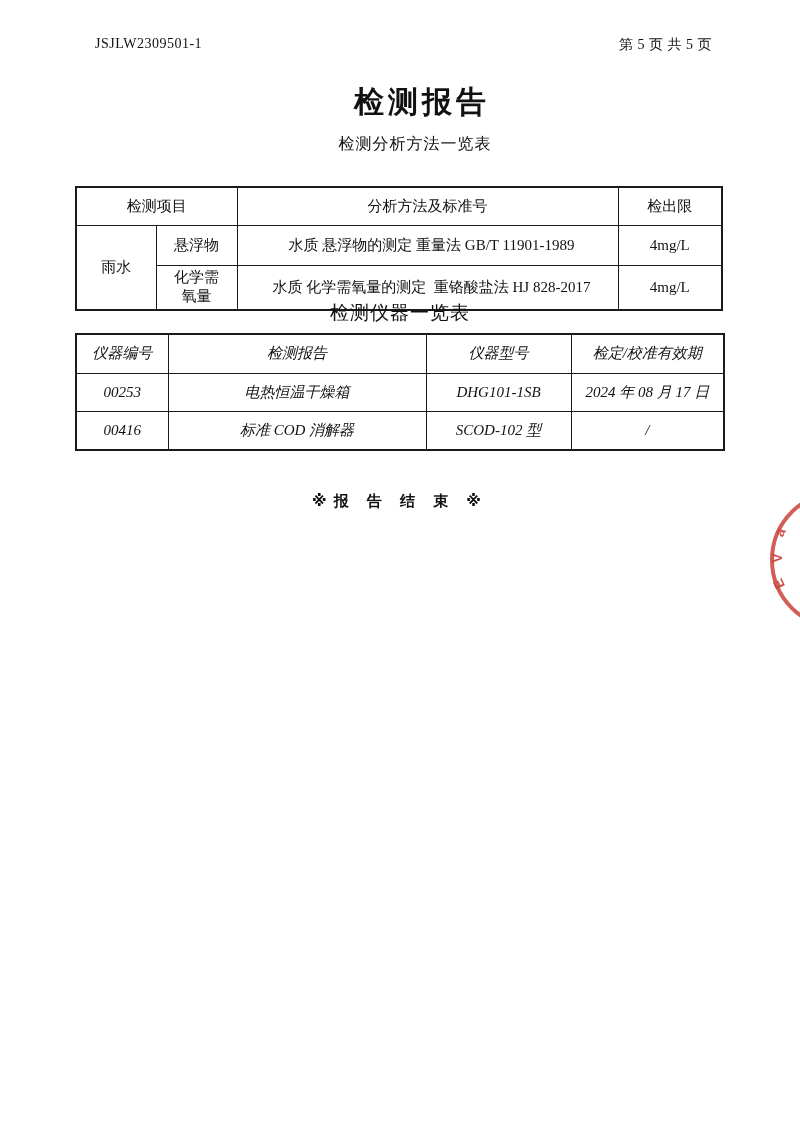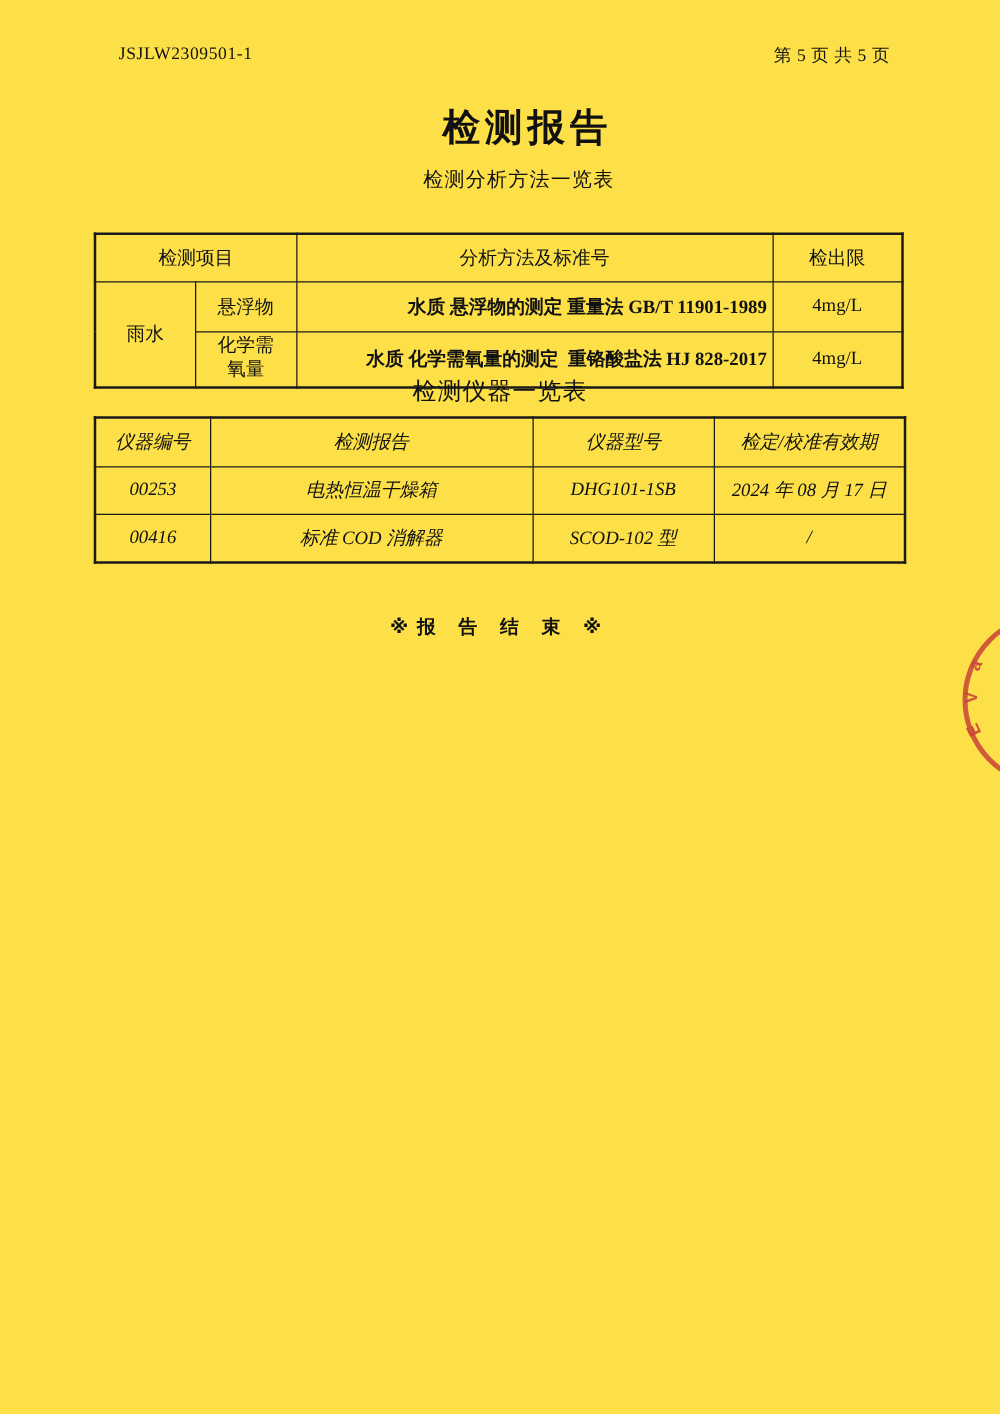--- a/index.html
+++ b/index.html
@@ -2,21 +2,21 @@
 <html><head>
 <meta charset="utf-8">
 <style>
   * { margin: 0; padding: 0; box-sizing: border-box; }
   html, body { background: #e8e8e8; }
   .page {
     position: relative;
     width: 800px;
     height: 1131px;
     margin: 0 auto;
-    background: #fde047;
+    background: #ffffff;
     overflow: hidden;
     font-family: "Liberation Serif", "DejaVu Serif", serif;
     color: #111111;
   }
   .doc-header {
     position: absolute;
     top: 36px;
     left: 95px;
     right: 88px;
     display: flex;
@@ -65,24 +65,23 @@
   #method-table { top: 170px; width: 646px; margin-top: 16px; }
   #instrument-table { top: 333px; width: 648px; font-style: italic; }
   td {
     border: 1.5px solid #1a1a1a;
     text-align: center;
     vertical-align: middle;
     padding: 2px 4px;
   }
   table { border: 2.5px solid #1a1a1a; }
   .method-cell {
-    text-align: right;
+    text-align: center;
     padding-left: 12px;
     white-space: pre;
-    font-weight: bold;
   }
   .wrap-cell { white-space: pre-line; line-height: 1.3; }
   .end-note {
     position: absolute;
     top: 492px;
     left: 0;
     width: 100%;
     text-align: center;
     font-family: "Liberation Sans", "DejaVu Sans", sans-serif;
     font-weight: bold;

